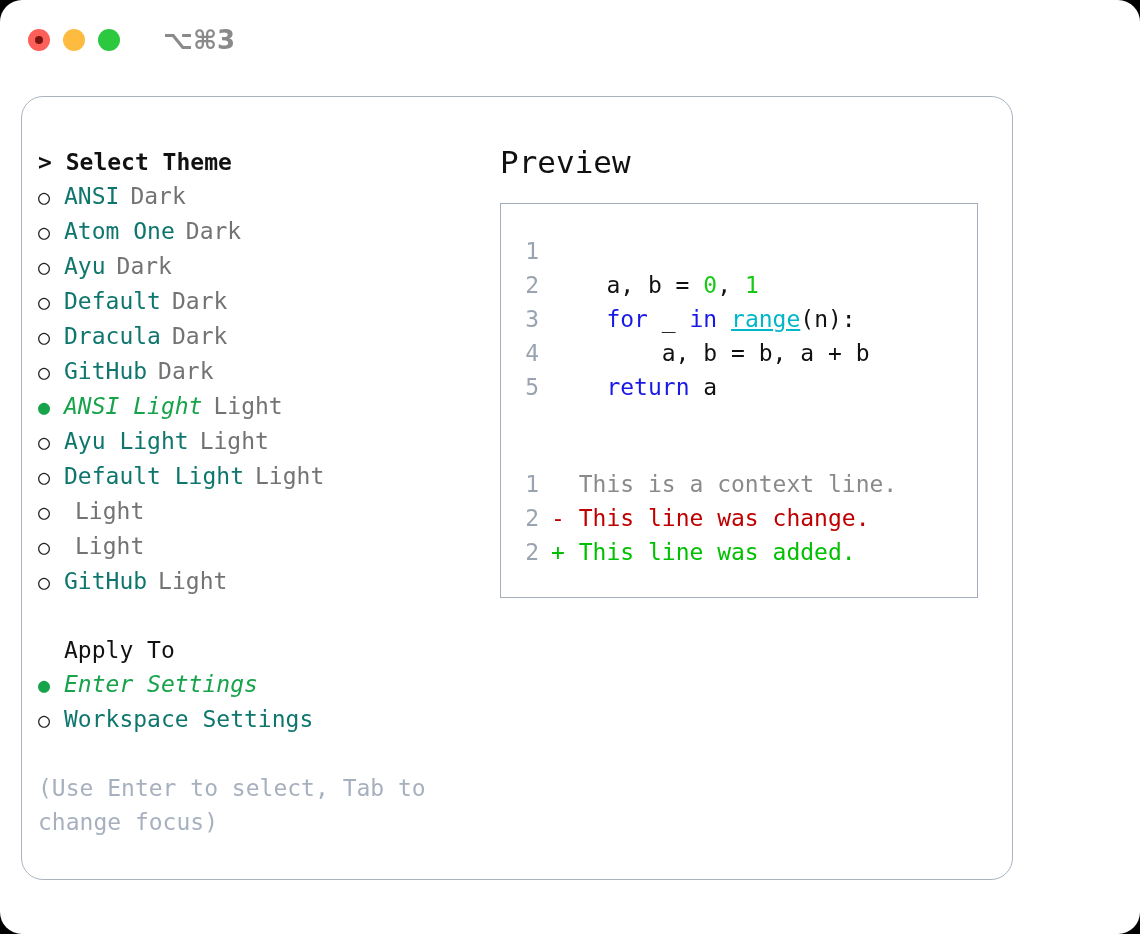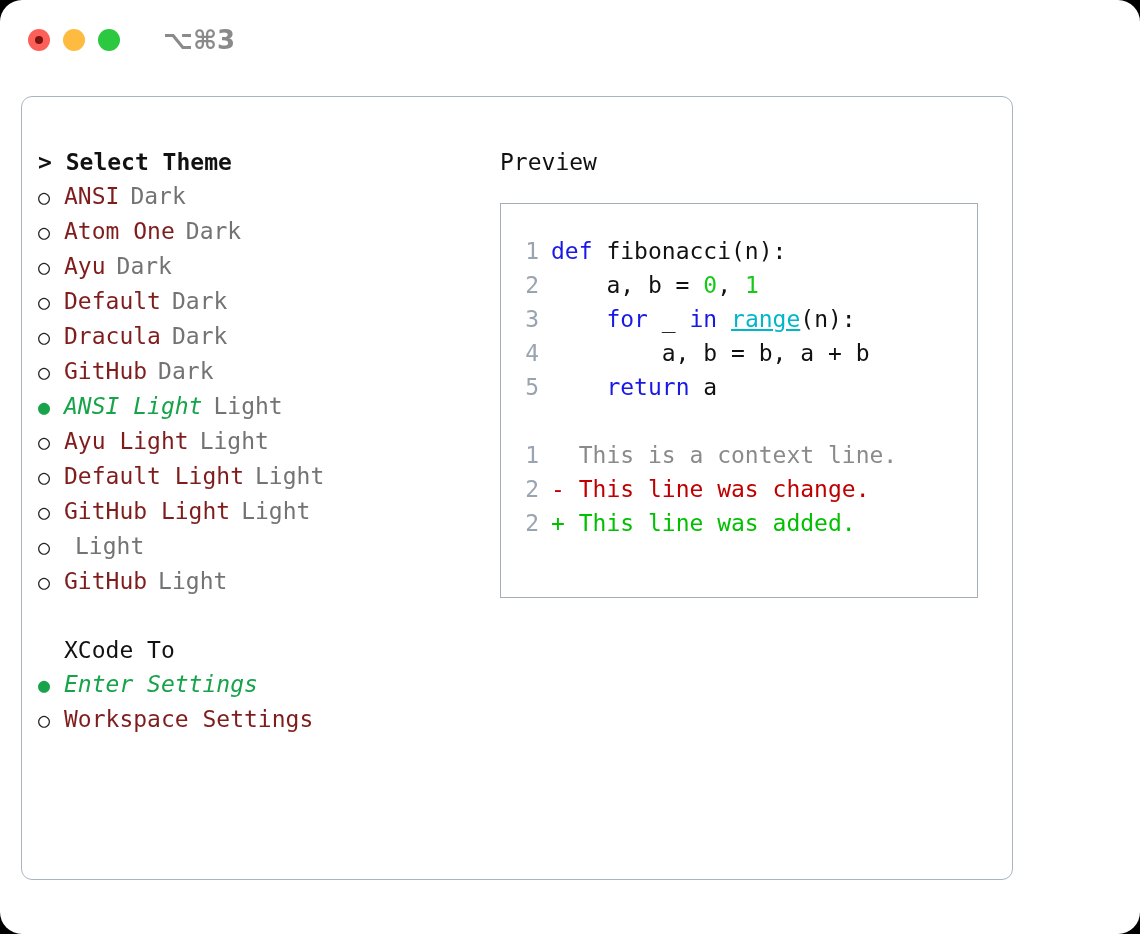--- a/index.html
+++ b/index.html
@@ -67,21 +67,21 @@
   }
 
   
   .panel {
     position: absolute;
     left: 21px;
     top: 96px;
     width: 992px;
     height: 784px;
     border: 1.5px solid #aab4c0;
-    border-radius: 11px;
+    border-radius: 22px;
     box-sizing: border-box;
     background: #ffffff;
   }
 
   .panel-inner {
     position: absolute;
     left: 0; top: 0;
     width: 100%;
     height: 100%;
   }
@@ -112,21 +112,21 @@
   .bullet {
     width: 26px;
     flex: 0 0 26px;
     color: #222222;
     font-size: 20px;
   }
   .bullet.sel {
     color: #16a34a;
   }
   .opt-name {
-    color: #7f1d1d;
+    color: #0f766e;
   }
   .opt-name.sel {
     color: #16a34a;
     font-style: italic;
   }
   .opt-tag {
     color: #737373;
     margin-left: 11px;
   }
 
@@ -151,21 +151,21 @@
   }
 
   
   .right-col {
     position: absolute;
     left: 478px;
     top: 48px;
     width: 500px;
   }
   .preview-title {
-    font-size: 23px;
+    font-size: 31px;
     color: #111111;
     line-height: 34px;
     white-space: pre;
   }
   .preview-box {
     margin-top: 24px;
     width: 478px;
     height: 395px;
     border: 1.5px solid #a4aebb;
     box-sizing: border-box;
@@ -189,21 +189,21 @@
   }
   .code-text { color: #111111; }
 
   .tok-kw  { color: #1919e6; }
   .tok-fn  { color: #00b7c9; text-decoration: underline; }
   .tok-num { color: #16c916; }
   .tok-id  { color: #111111; }
 
   .blank-line { height: 34px; }
 
-  .diff-ctx  { color: #8a8a8a; }
+  .diff-ctx  { color: #8a8a8a; margin-top: 29px; }
   .diff-del  { color: #c00000; }
   .diff-add  { color: #00c000; }
 </style>
 </head>
 <body>
 
 <div class="app-window">
 
   <div class="titlebar">
     <div class="traffic-lights">
@@ -225,42 +225,43 @@
         <div id="theme-items">
             <div class="opt-row"><span class="bullet">○</span><span class="opt-name">ANSI</span><span class="opt-tag">Dark</span></div>
             <div class="opt-row"><span class="bullet">○</span><span class="opt-name">Atom One</span><span class="opt-tag">Dark</span></div>
             <div class="opt-row"><span class="bullet">○</span><span class="opt-name">Ayu</span><span class="opt-tag">Dark</span></div>
             <div class="opt-row"><span class="bullet">○</span><span class="opt-name">Default</span><span class="opt-tag">Dark</span></div>
             <div class="opt-row"><span class="bullet">○</span><span class="opt-name">Dracula</span><span class="opt-tag">Dark</span></div>
             <div class="opt-row"><span class="bullet">○</span><span class="opt-name">GitHub</span><span class="opt-tag">Dark</span></div>
             <div class="opt-row"><span class="bullet sel">●</span><span class="opt-name sel">ANSI Light</span><span class="opt-tag">Light</span></div>
             <div class="opt-row"><span class="bullet">○</span><span class="opt-name">Ayu Light</span><span class="opt-tag">Light</span></div>
             <div class="opt-row"><span class="bullet">○</span><span class="opt-name">Default Light</span><span class="opt-tag">Light</span></div>
-            <div class="opt-row"><span class="bullet">○</span><span class="opt-name">GitHub Light</span><span class="opt-tag">Light</span></div>
+            <div class="opt-row"><span class="bullet">○</span><span class="opt-tag">Light</span></div>
             <div class="opt-row"><span class="bullet">○</span><span class="opt-tag">Light</span></div>
             <div class="opt-row"><span class="bullet">○</span><span class="opt-name">GitHub</span><span class="opt-tag">Light</span></div>
           </div>
 
         <div class="section-gap"></div>
 
-        <div class="apply-header">XCode To</div>
+        <div class="apply-header">Apply To</div>
 
         <div id="apply-items">
             <div class="opt-row"><span class="bullet sel">●</span><span class="opt-name sel">Enter Settings</span></div>
             <div class="opt-row"><span class="bullet">○</span><span class="opt-name">Workspace Settings</span></div>
           </div>
 
+        <div class="hint">(Use Enter to select, Tab to change focus)</div>
       </div>
 
       <div class="right-col">
         <div class="preview-title">Preview</div>
 
         <div class="preview-box">
           <div id="code-block">
-              <div class="code-line"><span class="ln">1</span><span class="code-text"><span class="tok-kw">def </span><span class="tok-id">fibonacci(n):</span></span></div>
+              <div class="code-line"><span class="ln">1</span></div>
               <div class="code-line"><span class="ln">2</span><span class="code-text"><span class="tok-id">    a, b = </span><span class="tok-num">0</span><span class="tok-id">, </span><span class="tok-num">1</span></span></div>
               <div class="code-line"><span class="ln">3</span><span class="code-text"><span class="tok-id">    </span><span class="tok-kw">for</span><span class="tok-id"> _ </span><span class="tok-kw">in</span><span class="tok-id"> </span><span class="tok-fn">range</span><span class="tok-id">(n):</span></span></div>
               <div class="code-line"><span class="ln">4</span><span class="code-text"><span class="tok-id">        a, b = b, a + b</span></span></div>
               <div class="code-line"><span class="ln">5</span><span class="code-text"><span class="tok-id">    </span><span class="tok-kw">return</span><span class="tok-id"> a</span></span></div>
             </div>
           <div class="blank-line"></div>
           <div id="diff-block">
               <div class="code-line"><span class="ln">1</span><span class="diff-ctx">  </span><span class="diff-ctx">This is a context line.</span></div>
               <div class="code-line"><span class="ln">2</span><span class="diff-del">- </span><span class="diff-del">This line was change.</span></div>
               <div class="code-line"><span class="ln">2</span><span class="diff-add">+ </span><span class="diff-add">This line was added.</span></div>

